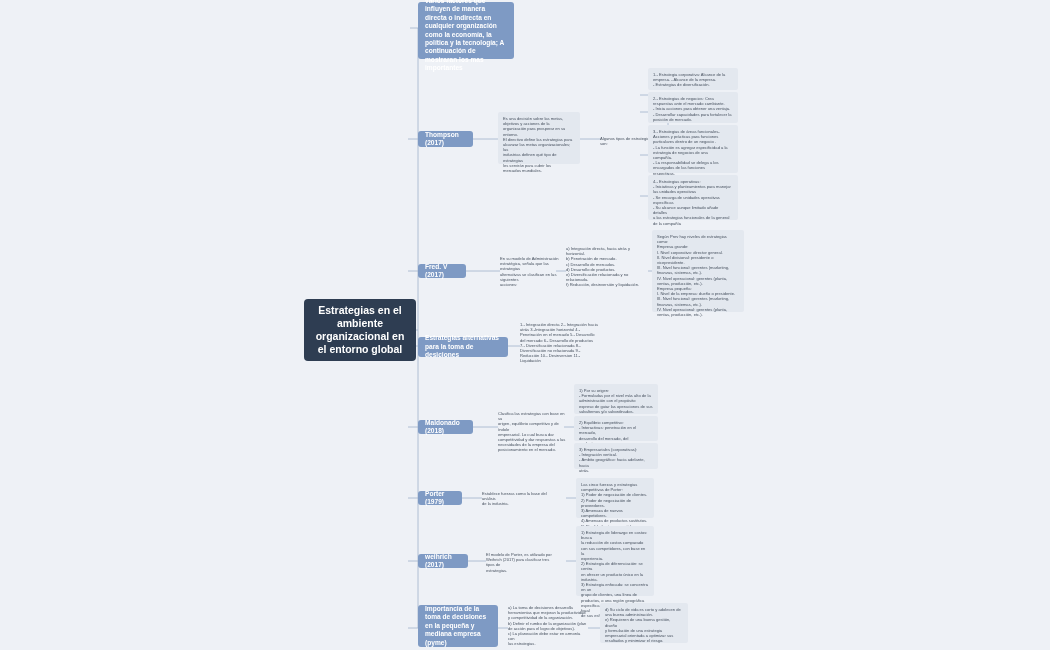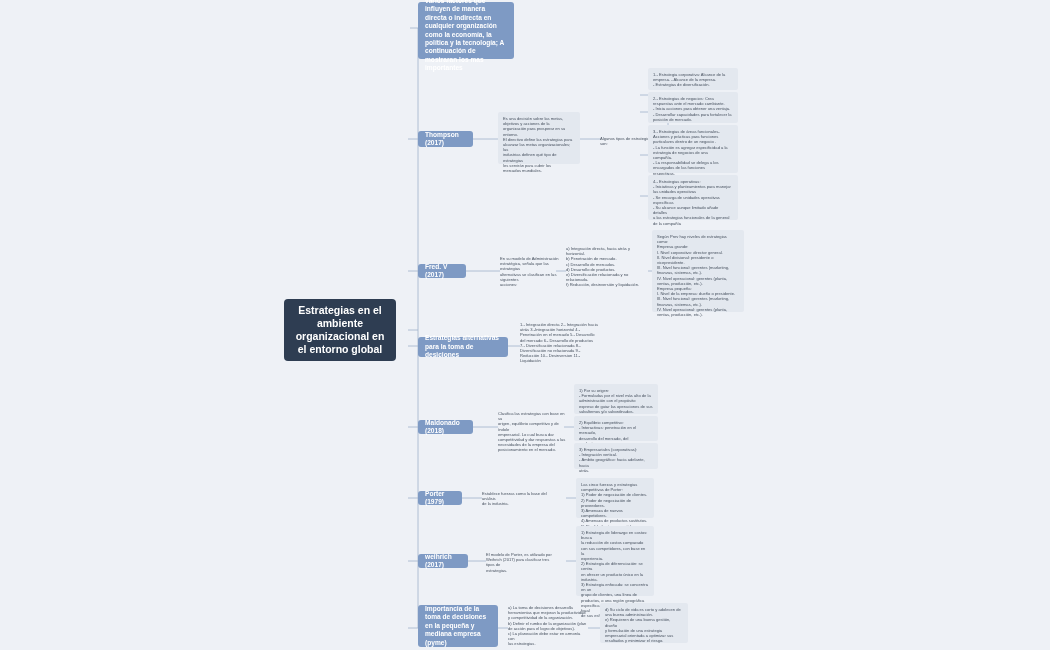--- a/index.html
+++ b/index.html
@@ -85,21 +85,21 @@
       <path d="M566 498 L576 498"></path>
 
       <path d="M468 561 L486 561"></path>
       <path d="M566 561 L576 561"></path>
 
       <path d="M498 628 L508 628"></path>
       <path d="M588 628 L600 628"></path>
     </g>
   </svg>
 
-  <div class="node root" style="left:284px;top:299px;width:112px;height:62px;text-align:center;">Estrategias en el ambiente organizacional en el entorno global</div>
+  <div class="node root" style="left:304px;top:299px;width:112px;height:62px;text-align:center;">Estrategias en el ambiente organizacional en el entorno global</div>
 
   <div class="node topic" style="left:418px;top:2px;width:96px;height:57px;">En nuestro entorno hay varios factores que influyen de manera directa o indirecta en cualquier organización como la economía, la política y la tecnología; A continuación de mostraran los mas importantes</div>
 
   <div class="node topic" style="left:418px;top:131px;width:55px;height:16px;">Thompson (2017)</div>
   <div class="node leaf" style="left:498px;top:112px;width:82px;height:52px;">Es una decisión sobre las metas, objetivos y acciones de la
  organización para prosperar en su entorno.
 El directivo define las estrategias para
 alcanzar las metas organizacionales; las
 industrias definen qué tipo de estrategias
 les servirán para cubrir los

